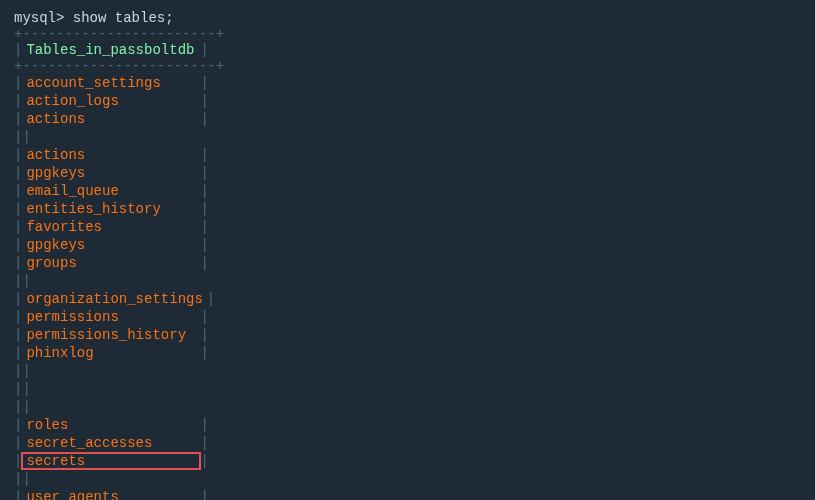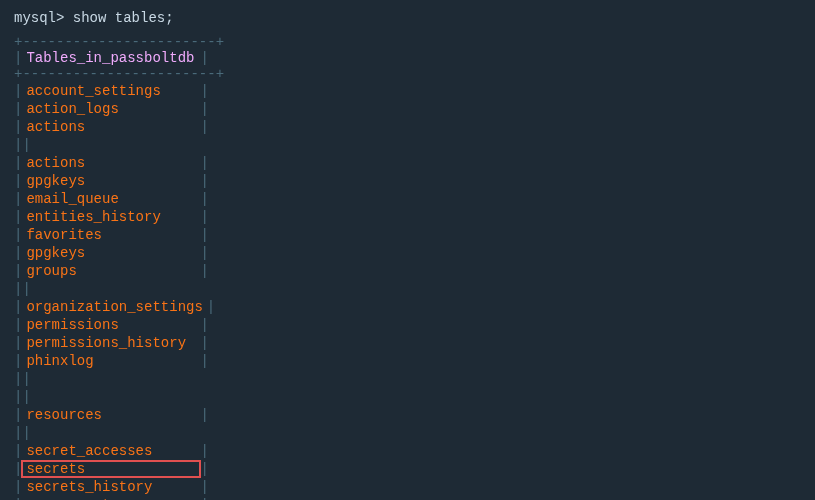--- a/index.html
+++ b/index.html
@@ -8,41 +8,40 @@
       color: #c8d8e4;
       font-family: 'Courier New', Courier, monospace;
       font-size: 14px;
       width: 815px;
       height: 500px;
       overflow: hidden;
       padding: 10px 14px;
     }
     .prompt-line {
       color: #c8d8e4;
-      margin-bottom: 8px;
     }
     .prompt-line .prompt {
       color: #c8d8e4;
     }
     .table-wrapper {
       display: inline-block;
     }
     .table-border-top,
     .table-border-bottom {
       color: #4a6a7a;
     }
     .table-header-row {
       display: flex;
       align-items: center;
     }
     .cell-separator {
       color: #4a6a7a;
     }
     .header-text {
-      color: #f0abfc;
+      color: #86efac;
       padding: 0 4px;
       min-width: 178px;
       display: inline-block;
     }
     .table-row-item {
       display: flex;
       align-items: center;
       height: 18px;
     }
     .table-row-item .pipe {
@@ -160,40 +159,39 @@
         <div class="table-row-item">
           <span class="pipe">| </span>
           <span class="pipe"> |</span>
         </div>
         <div class="table-row-item">
           <span class="pipe">| </span>
           <span class="pipe"> |</span>
         </div>
         <div class="table-row-item">
           <span class="pipe">| </span>
-          <span class="cell-value">resources</span>
-          <span class="pipe"> |</span>
-        </div>
-        <div class="table-row-item">
-          <span class="pipe">| </span>
+          <span class="pipe"> |</span>
+        </div>
+        <div class="table-row-item">
+          <span class="pipe">| </span>
+          <span class="cell-value">roles</span>
           <span class="pipe"> |</span>
         </div>
         <div class="table-row-item">
           <span class="pipe">| </span>
           <span class="cell-value">secret_accesses</span>
           <span class="pipe"> |</span>
         </div>
         <div class="table-row-item">
           <span class="pipe">| </span>
           <span class="cell-value highlighted">secrets</span>
           <span class="pipe"> |</span>
         </div>
         <div class="table-row-item">
           <span class="pipe">| </span>
-          <span class="cell-value">secrets_history</span>
           <span class="pipe"> |</span>
         </div>
         <div class="table-row-item">
           <span class="pipe">| </span>
           <span class="cell-value">user_agents</span>
           <span class="pipe"> |</span>
         </div>
       </div>
 
     

